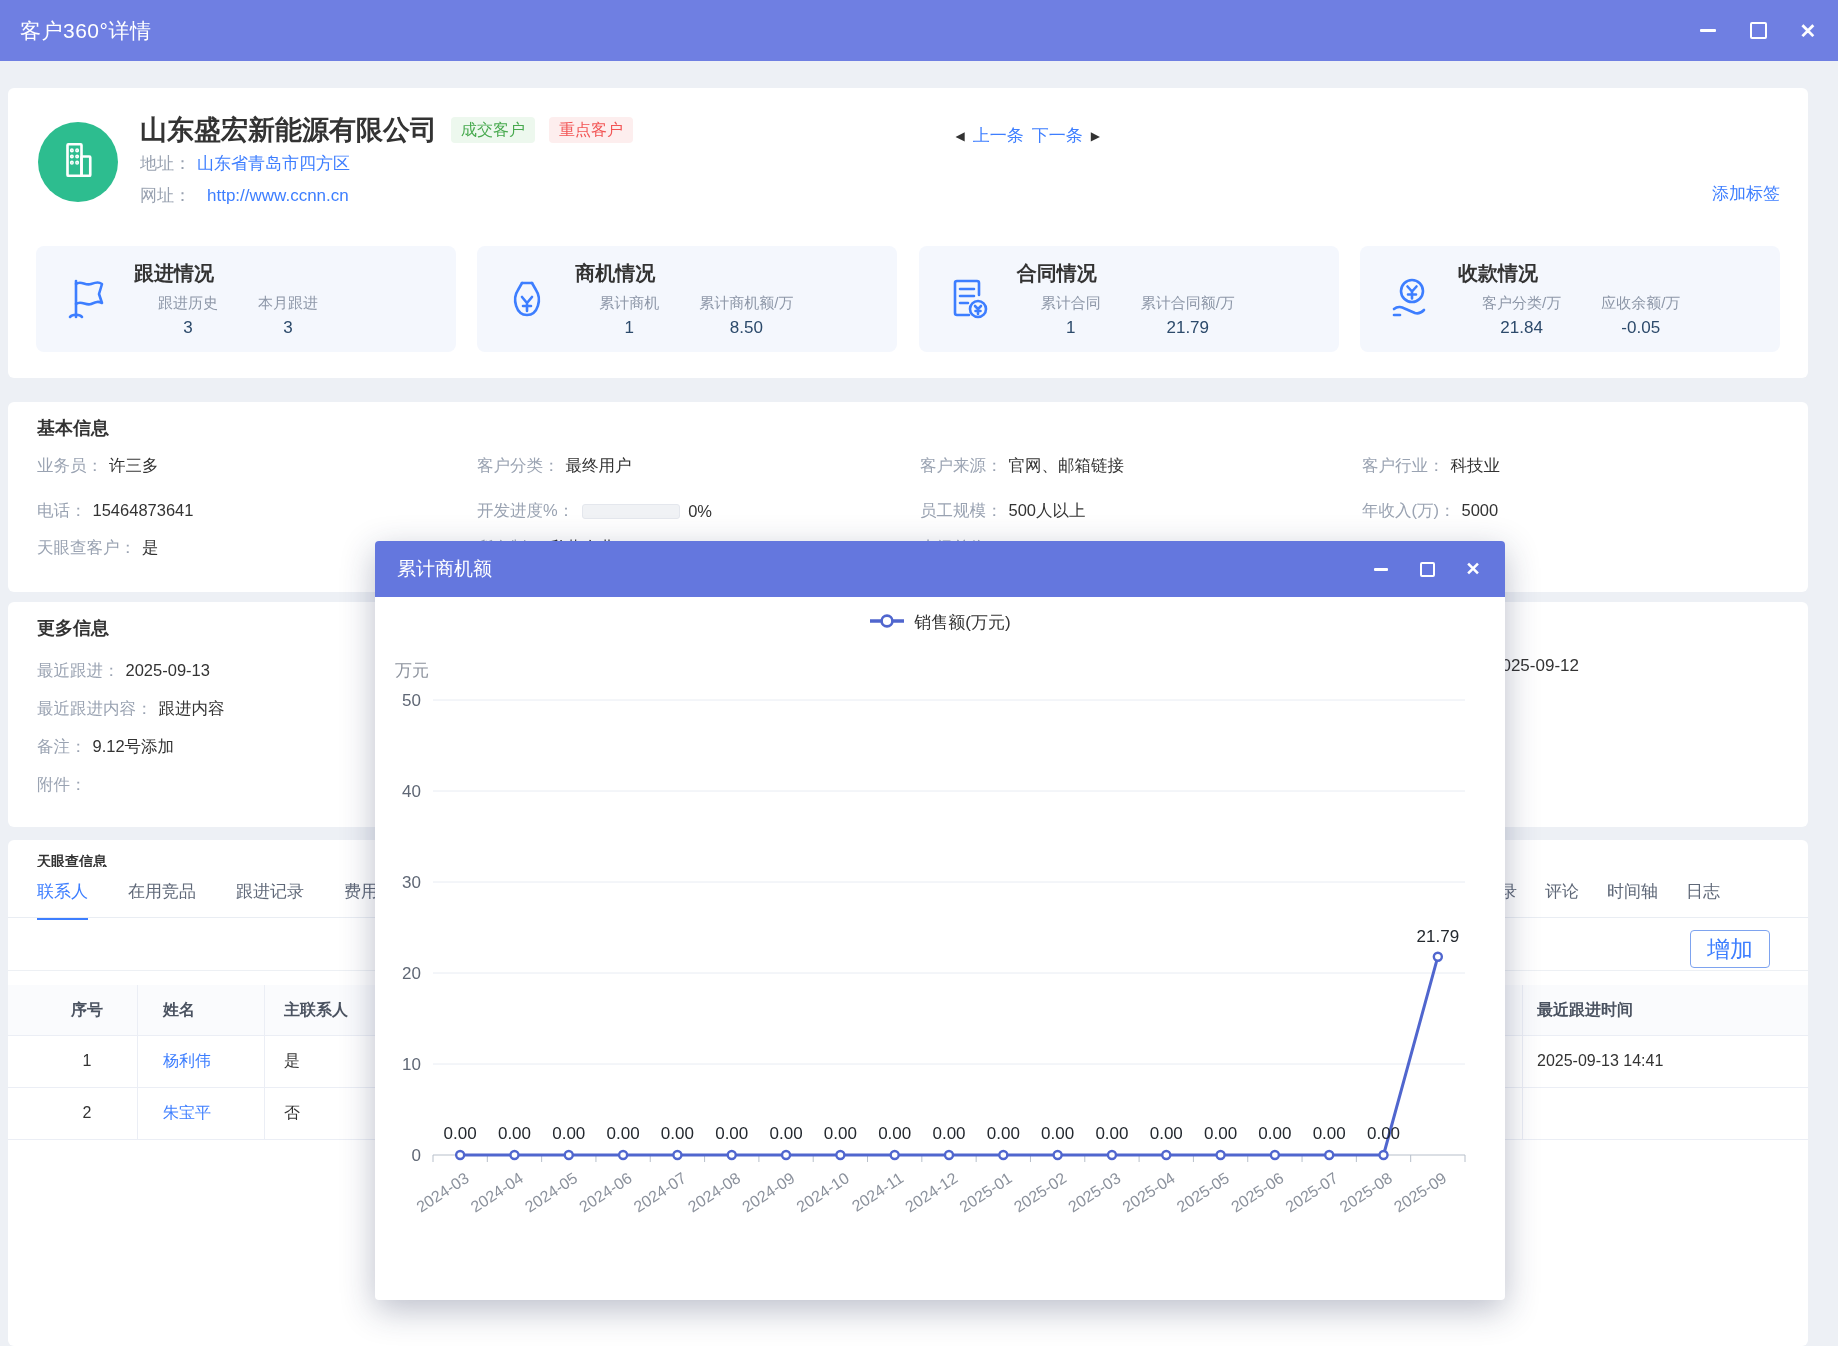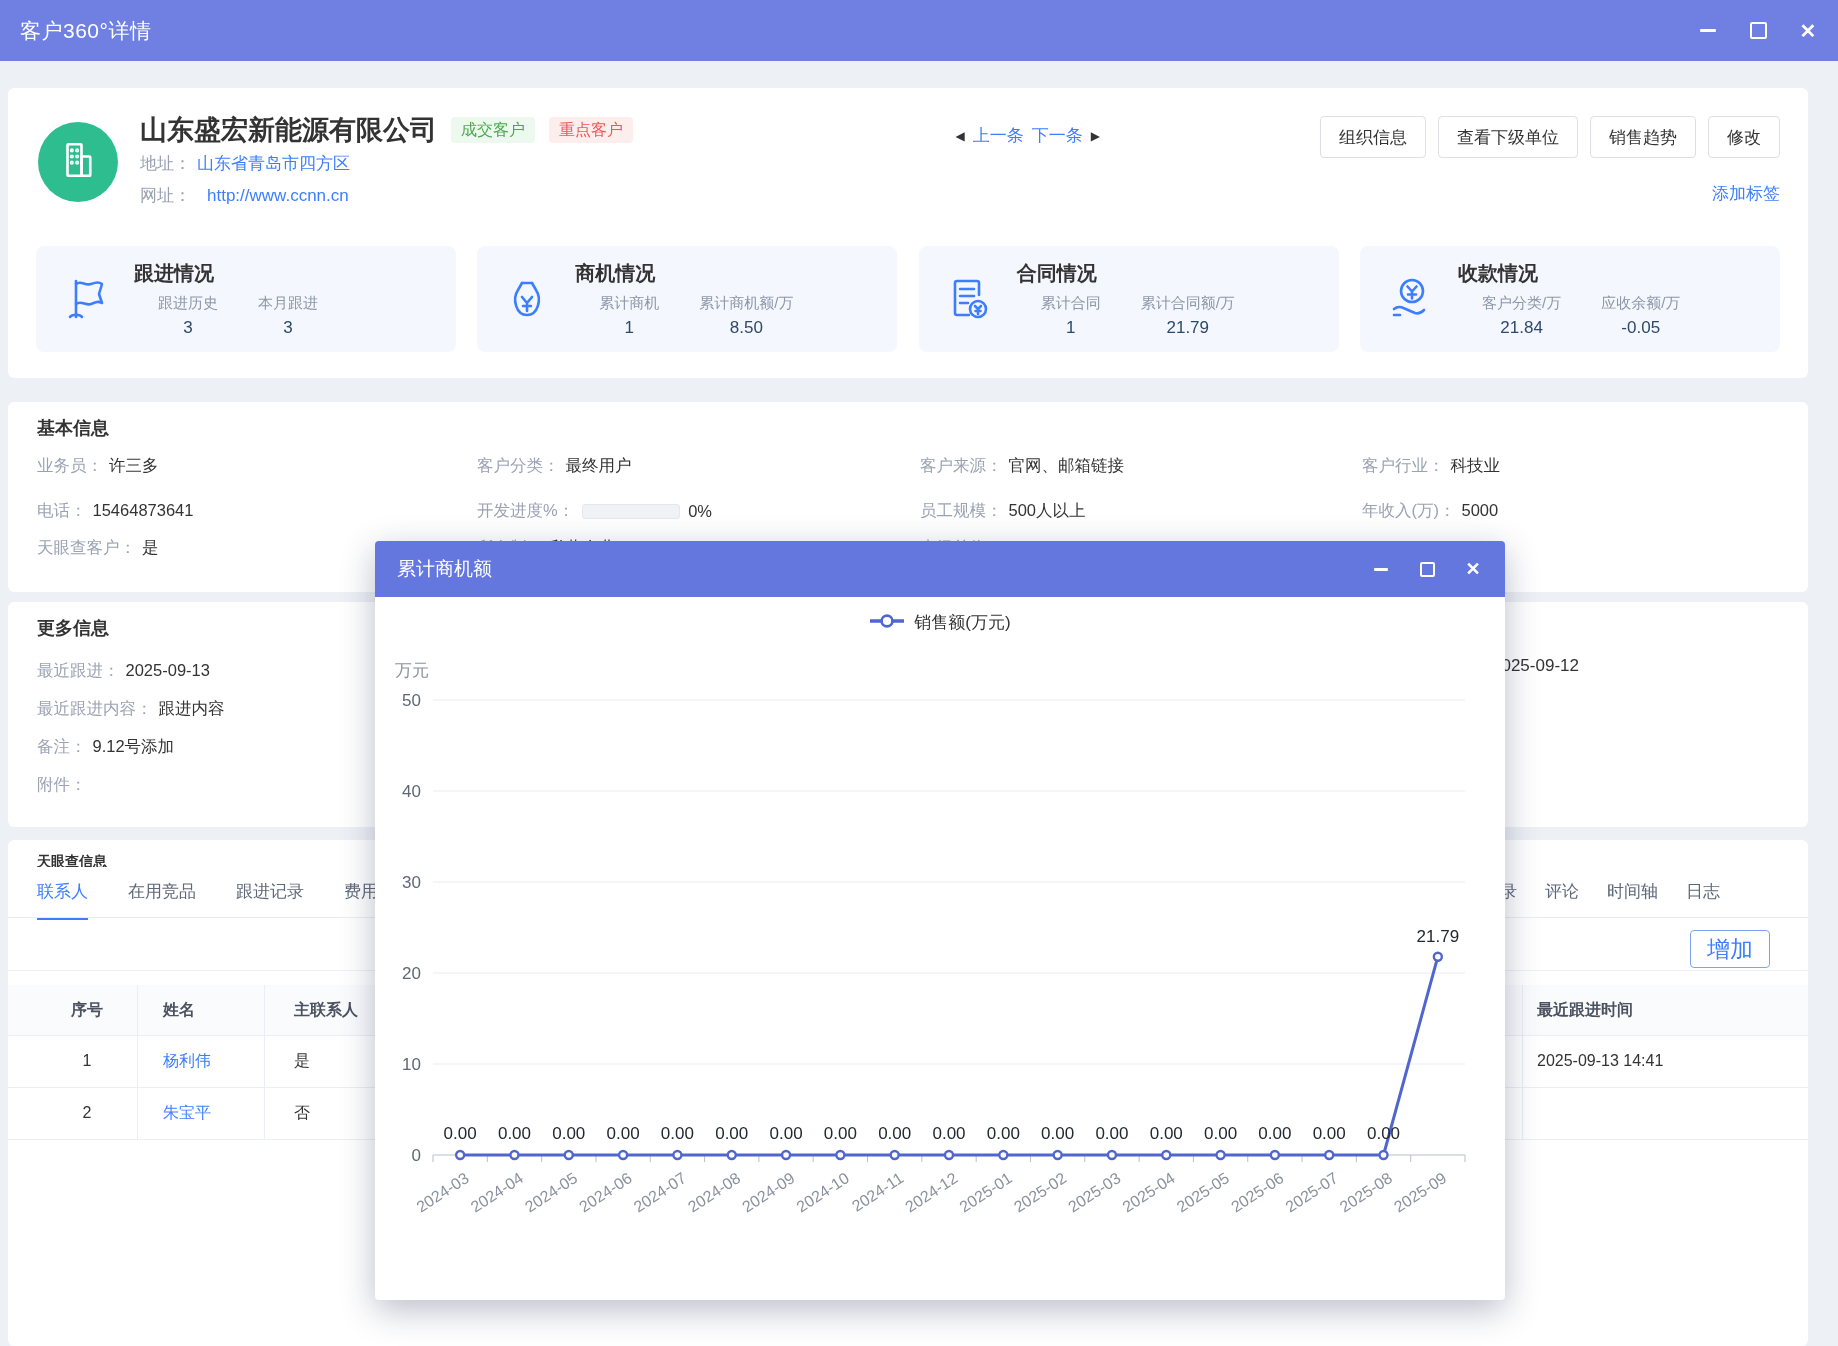--- a/index.html
+++ b/index.html
@@ -68,21 +68,21 @@
            border:1px solid #7ea3ef;border-radius:4px;color:#3d7eff;font-size:23px;
            display:flex;align-items:center;justify-content:center;cursor:pointer;}
   .toolbar-divider{position:absolute;left:0;right:0;top:130px;height:1px;background:#edf0f4;}
   .t-head{position:absolute;left:0;right:0;top:145px;height:50px;background:#fafbfd;border-bottom:1px solid #ebeef5;}
   .t-row{position:absolute;left:0;right:0;height:52px;border-bottom:1px solid #ebeef5;}
   .t-row.r1{top:195px;} .t-row.r2{top:247px;}
   .tc{position:absolute;top:0;height:100%;display:flex;align-items:center;font-size:16px;color:#333;}
   .tc.head{color:#4a5260;font-weight:bold;}
   .tc.c-no{left:29px;width:100px;justify-content:center;}
   .tc.c-name{left:155px;}
-  .tc.c-pri{left:286px;}
+  .tc.c-pri{left:276px;}
   .tc.c-time{left:1529px;}
   .tc a{color:#3d7eff;text-decoration:none;cursor:pointer;}
   .vline{position:absolute;top:145px;height:154px;width:1px;background:#ebeef5;}
   .vl1{left:129px;} .vl2{left:256px;} .vl3{left:432px;} .vl4{left:1514px;}
   
   .right-date{position:absolute;left:1484px;top:54px;font-size:17px;color:#333;}
   
   .modal{position:absolute;left:375px;top:541px;width:1130px;height:759px;background:#fff;border-radius:4px;
          box-shadow:0 10px 34px rgba(30,40,80,.30);z-index:10;}
   .m-titlebar{height:56px;background:#6477de;border-radius:4px 4px 0 0;display:flex;align-items:center;
@@ -141,26 +141,20 @@
     </div>
     <div class="info-line site">
       <span>网址：</span><span class="lnk">http://www.ccnn.cn</span>
     </div>
 
     <div class="pager">
       <span class="tri">◀</span>
       <a>上一条</a>
       <a>下一条</a>
       <span class="tri">▶</span>
-    </div>
-    <div class="hdr-buttons">
-      <div class="btn">组织信息</div>
-      <div class="btn">查看下级单位</div>
-      <div class="btn">销售趋势</div>
-      <div class="btn">修改</div>
     </div>
     <div class="add-tag">添加标签</div>
 
     <div class="stats-row">
       <div class="stat-card">
         <span class="stat-icon">
           <svg viewBox="0 0 48 48" fill="none" stroke="#3d7eff" stroke-width="2.6" stroke-linecap="round" stroke-linejoin="round">
             <path d="M14 6v36"></path>
               <path d="M14 9c5-4 9 2 15 0s8-2 11 0l-3 10 3 9c-4-2-6-1-11 1s-10-4-15 0"></path>
               <path d="M8 42c2-3 10-3 12 0"></path>

